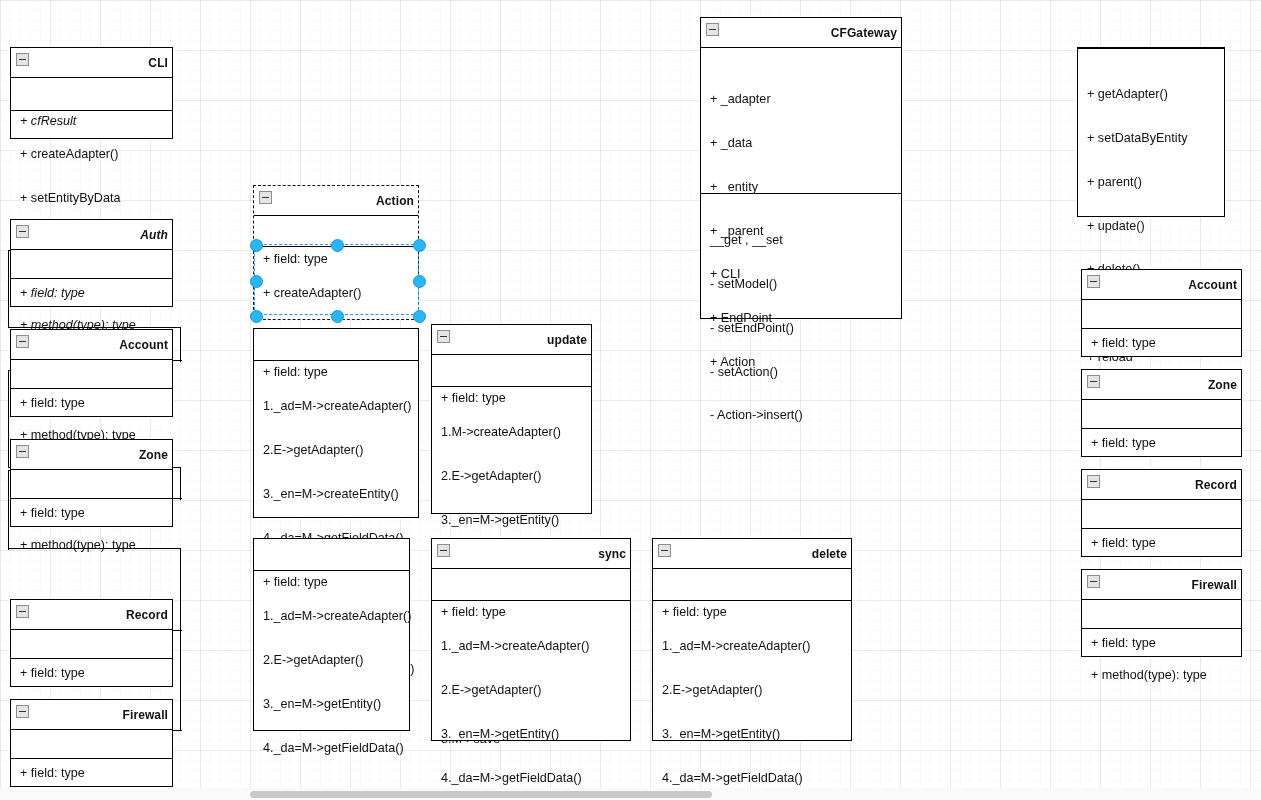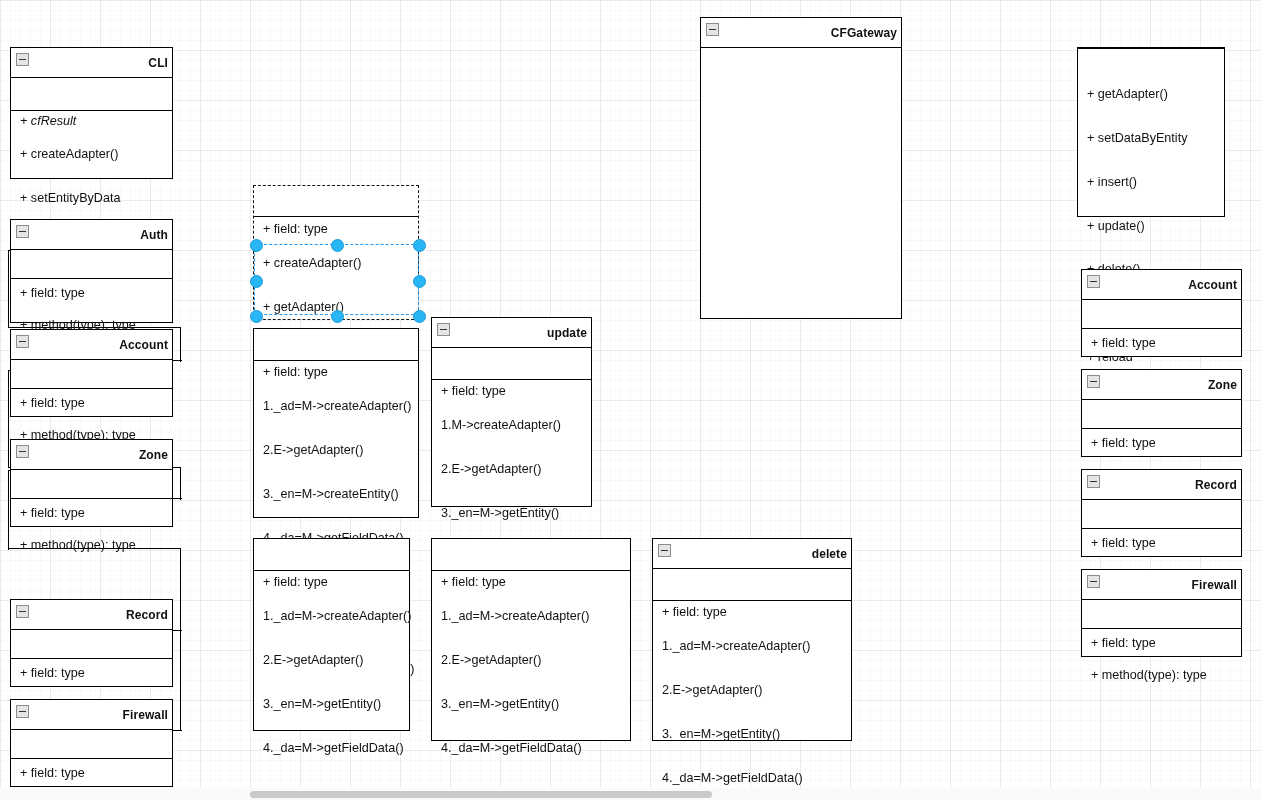--- a/index.html
+++ b/index.html
@@ -154,36 +154,36 @@
     <span class="conn-label" style="left:10px; top:243px;">parent</span>
     <span class="conn-label" style="left:10px; top:352px;">parent</span>
     <span class="conn-label" style="left:146px; top:353px;">child</span>
     <span class="conn-label" style="left:10px; top:461px;">parent</span>
     <span class="conn-label" style="left:10px; top:471px;">parent</span>
     <span class="conn-label" style="left:146px; top:470px;">child</span>
     <span class="conn-label" style="left:146px; top:624px;">child</span>
     <span class="conn-label" style="left:146px; top:724px;">child</span>
   </div>
 
-  <div class="uml" style="left:10px; top:47px; width:163px; height:132px;">
+  <div class="uml" style="left:10px; top:47px; width:163px; height:92px;">
     <div class="hdr">
       <span class="collapse"></span>
       <span>CLI</span>
     </div>
     <div class="sec" style="height:32px;font-style:italic;">
       <span class="ln">+ cfResult</span>
     </div>
     <div class="sec divider">
       <span class="ln">+ createAdapter()</span>
       <span class="ln">+ setEntityByData</span>
       <span class="ln">+ save()</span>
     </div>
   </div>
 
-  <div class="uml" style="left:10px; top:219px; width:163px; height:104px;">
+  <div class="uml" style="left:10px; top:219px; width:163px; height:88px;font-style:italic;">
     <div class="hdr">
       <span class="collapse"></span>
       <span>Auth</span>
     </div>
     <div class="sec" style="height:28px;">
       <span class="ln">+ field: type</span>
     </div>
     <div class="sec divider" style="padding-top:10px;">
       <span class="ln">+ method(type): type</span>
     </div>
@@ -235,20 +235,24 @@
     </div>
     <div class="sec" style="height:28px;">
       <span class="ln">+ field: type</span>
     </div>
     <div class="sec divider" style="padding-top:10px;">
       <span class="ln">+ method(type): type</span>
     </div>
   </div>
 
   <div class="uml selected-parent" style="left:253px; top:185px; width:166px; height:135px;">
+    <div class="hdr">
+      <span class="collapse"></span>
+      <span>Action</span>
+    </div>
     <div class="sec" style="height:31px; border-bottom:1.6px solid #000;">
       <span class="ln">+ field: type</span>
     </div>
     <div class="sec" style="padding-top:10px;">
       <span class="ln">+ createAdapter()</span>
       <span class="ln">+ getAdapter()</span>
       <span class="ln">+ setDataByEntity</span>
     </div>
   </div>
 
@@ -273,21 +277,21 @@
       <span class="ln">2.E-&gt;getAdapter()</span>
       <span class="ln">3._en=M-&gt;createEntity()</span>
       <span class="ln">4._da=M-&gt;getFieldData()</span>
       <span class="ln">5._pa=M-&gt;getParent()</span>
       <span class="ln">6._da=E-&gt;insert(_pa,_da)</span>
       <span class="ln">7._en=M-setEntityByData()</span>
       <span class="ln">8.M-&gt;save()</span>
     </div>
   </div>
 
-  <div class="uml" style="left:431px; top:317px; width:161px; height:190px;">
+  <div class="uml" style="left:431px; top:324px; width:161px; height:190px;">
     <div class="hdr">
       <span class="collapse"></span>
       <span>update</span>
     </div>
     <div class="sec" style="height:31px;">
       <span class="ln">+ field: type</span>
     </div>
     <div class="sec divider" style="padding-top:9px;">
       <span class="ln">1.M-&gt;createAdapter()</span>
       <span class="ln">2.E-&gt;getAdapter()</span>
@@ -309,20 +313,24 @@
       <span class="ln">2.E-&gt;getAdapter()</span>
       <span class="ln">3._en=M-&gt;getEntity()</span>
       <span class="ln">4._da=M-&gt;getFieldData()</span>
       
       
       
     </div>
   </div>
 
   <div class="uml" style="left:431px; top:538px; width:200px; height:203px;">
+    <div class="hdr">
+      <span class="collapse"></span>
+      <span>sync</span>
+    </div>
     <div class="sec" style="height:31px;">
       <span class="ln">+ field: type</span>
     </div>
     <div class="sec divider" style="padding-top:9px;">
       <span class="ln">1._ad=M-&gt;createAdapter()</span>
       <span class="ln">2.E-&gt;getAdapter()</span>
       <span class="ln">3._en=M-&gt;getEntity()</span>
       <span class="ln">4._da=M-&gt;getFieldData()</span>
       
       
@@ -347,27 +355,43 @@
       
       
     </div>
   </div>
 
   <div class="uml" style="left:700px; top:17px; width:202px; height:302px;">
     <div class="hdr">
       <span class="collapse"></span>
       <span>CFGateway</span>
     </div>
+    <div class="sec" style="height:145px; padding-top:15px;">
+      <span class="ln">+ _adapter</span>
+      <span class="ln">+ _data</span>
+      <span class="ln">+ _entity</span>
+      <span class="ln">+ _parent</span>
+      <span class="ln">+ CLI</span>
+      <span class="ln">+ EndPoint</span>
+      <span class="ln">+ Action</span>
+    </div>
+    <div class="sec divider" style="padding-top:10px;">
+      <span class="ln">__get , __set</span>
+      <span class="ln">- setModel()</span>
+      <span class="ln">- setEndPoint()</span>
+      <span class="ln">- setAction()</span>
+      <span class="ln">- Action-&gt;insert()</span>
+    </div>
   </div>
 
   <div class="uml" style="left:1077px; top:47px; width:148px; height:170px;">
     <div class="sec divider" style="padding-top:9px;">
       <span class="ln">+ getAdapter()</span>
       <span class="ln">+ setDataByEntity</span>
-      <span class="ln">+ insert()</span>
+      <span class="ln">+ parent()</span>
       <span class="ln">+ update()</span>
       <span class="ln">+ delete()</span>
       <span class="ln">+ sync()</span>
       <span class="ln">+ reload</span>
     </div>
   </div>
 
   <div class="uml" style="left:1081px; top:269px; width:161px; height:88px;">
     <div class="hdr">
       <span class="collapse"></span>

